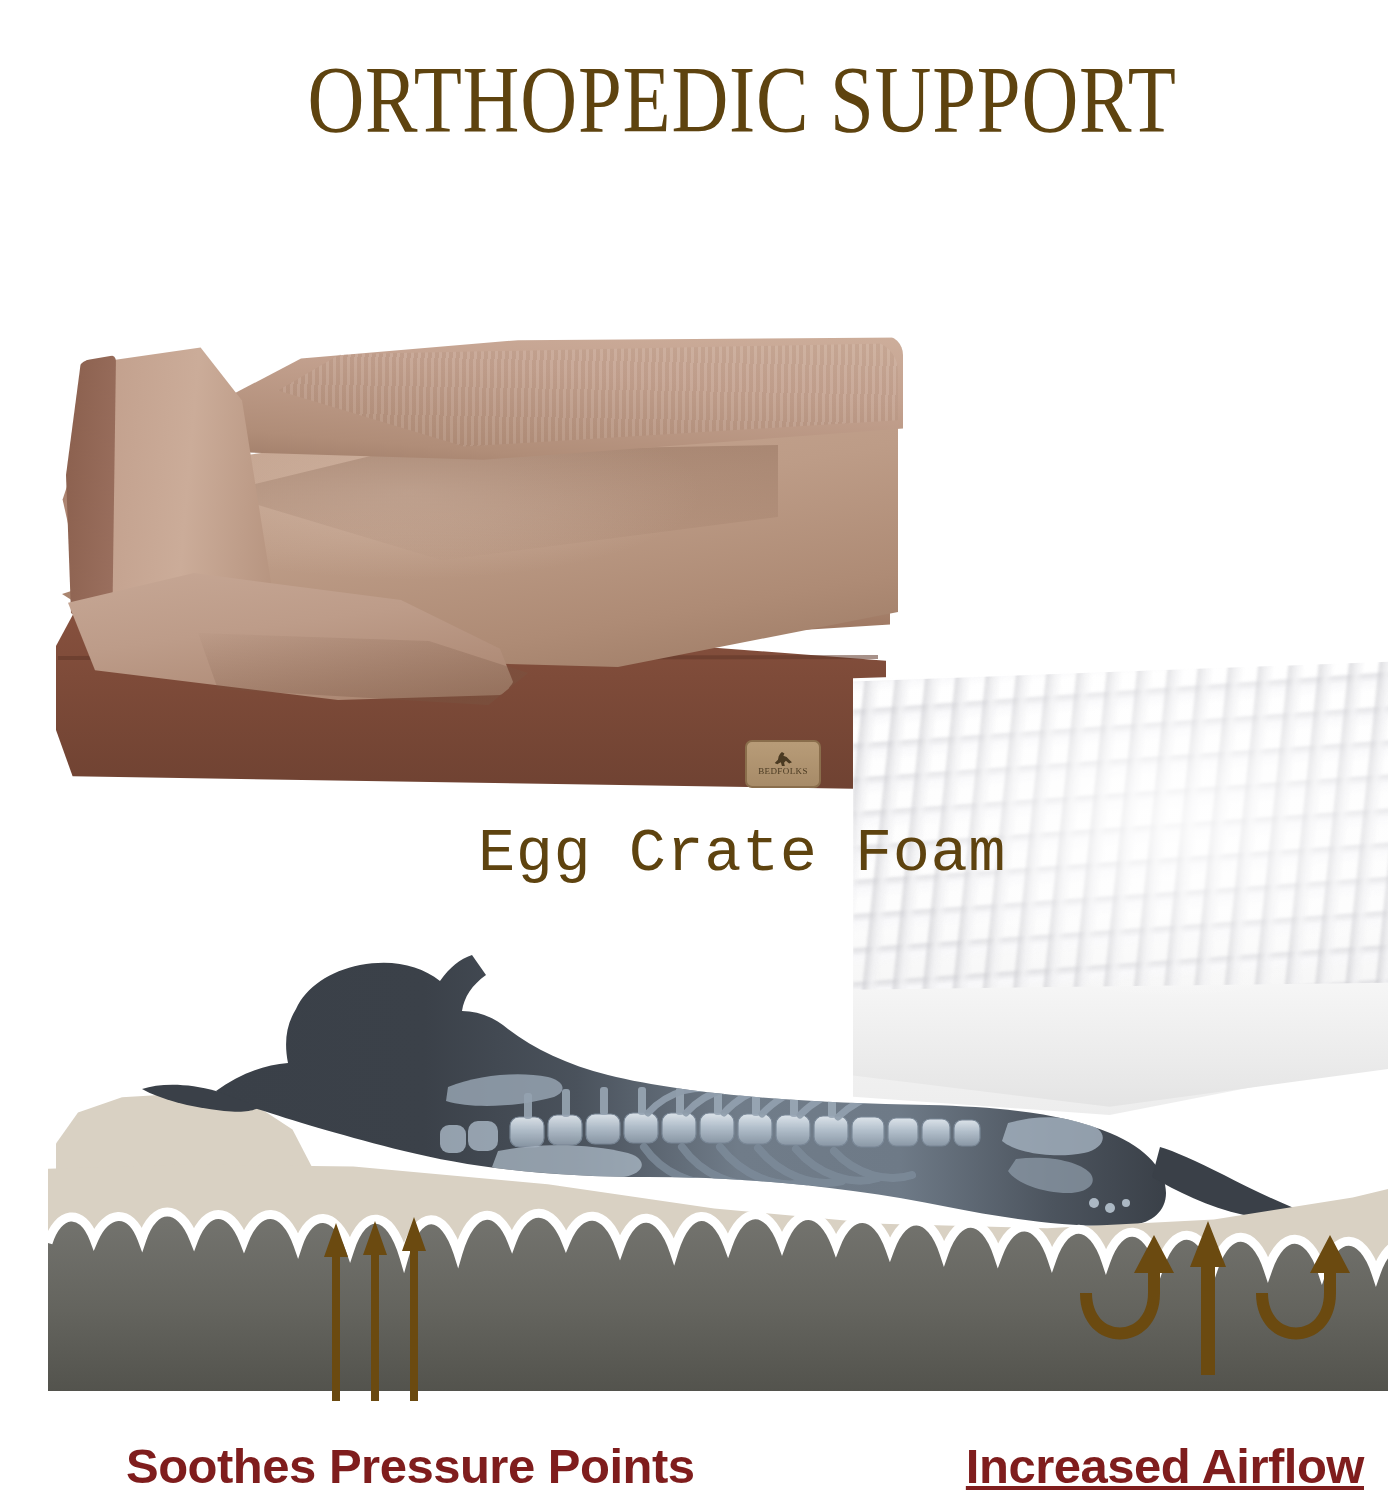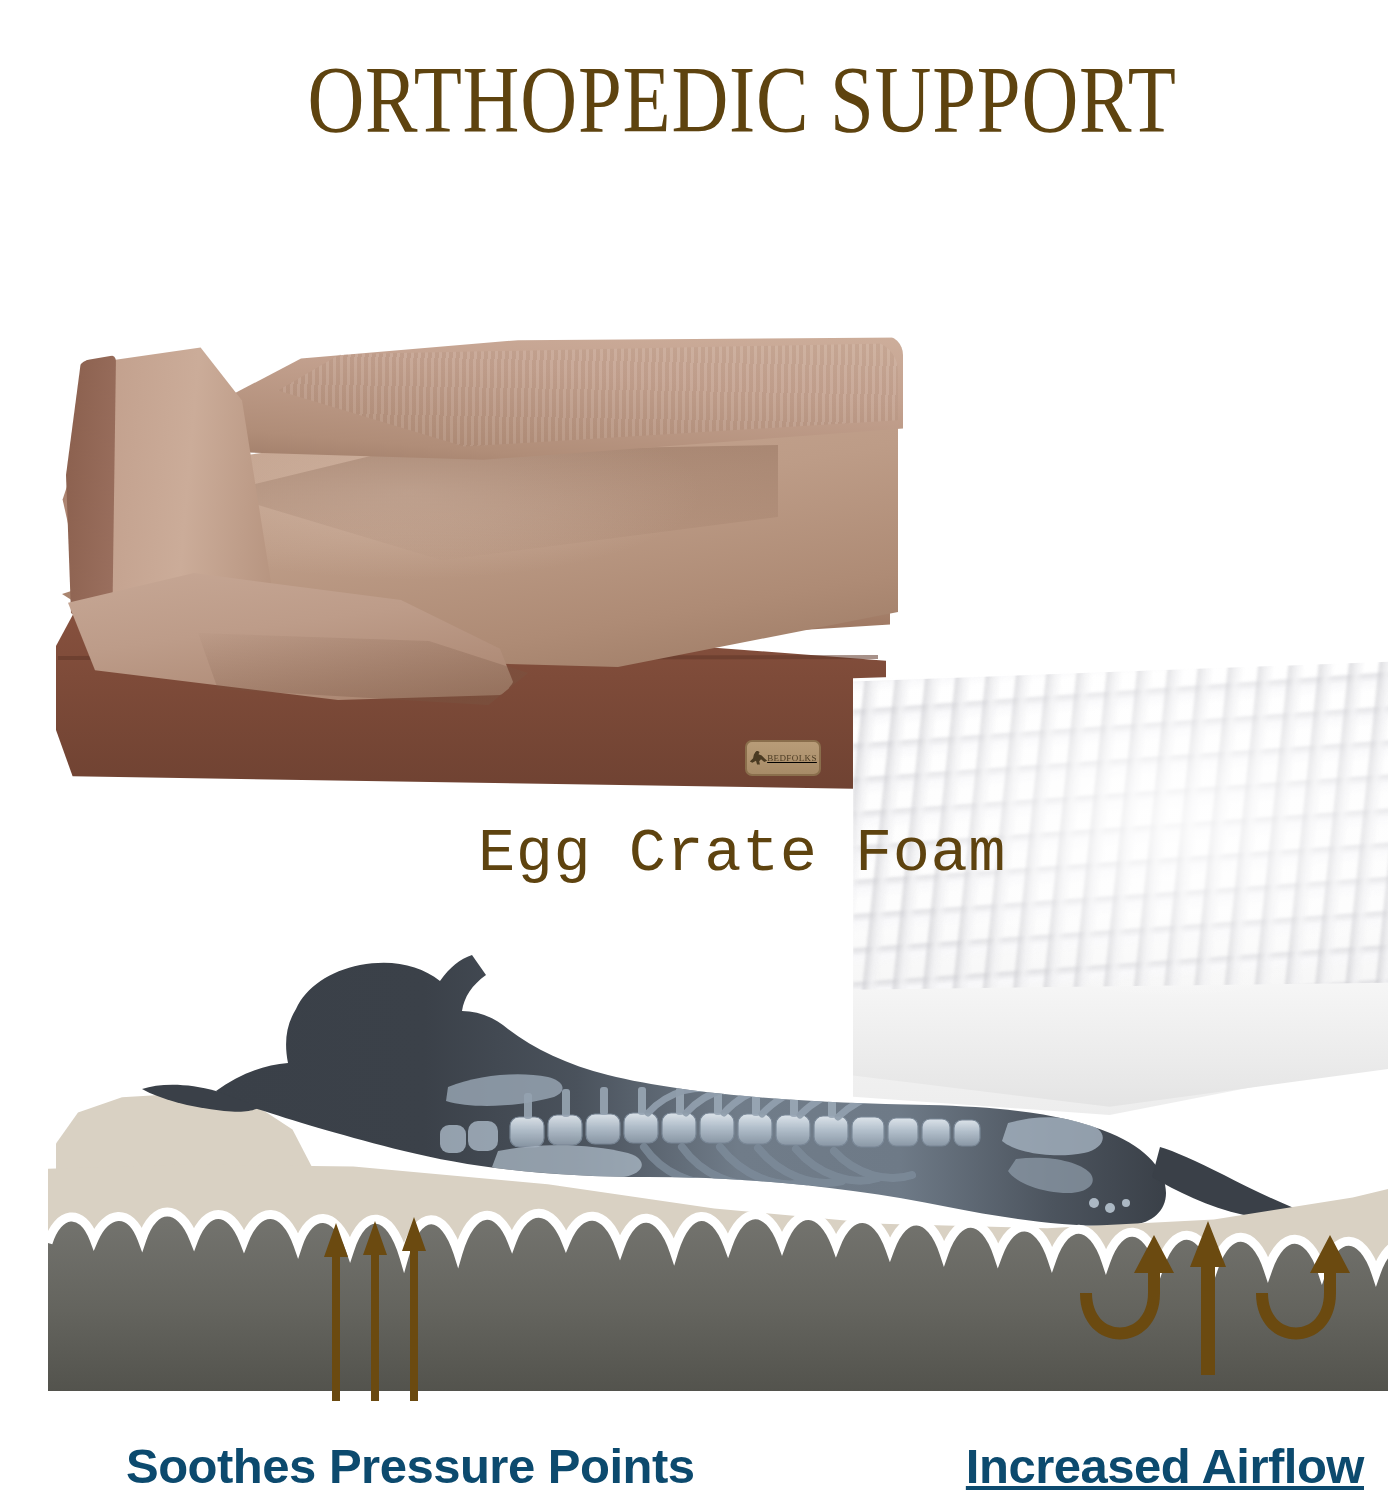--- a/index.html
+++ b/index.html
@@ -116,28 +116,27 @@
   }
   .bed-inner-shadow {
     position: absolute;
     left: 170px; top: 120px; width: 560px; height: 120px;
     background: linear-gradient(180deg, rgba(120,85,66,0.30), rgba(120,85,66,0));
     clip-path: polygon(0% 40%, 30% 6%, 100% 0%, 100% 60%, 40% 96%);
   }
   .bed-logo {
     position: absolute;
     left: 697px; top: 740px;
-    width: 76px; height: 36px;
+    width: 76px; height: 48px;
     background: linear-gradient(180deg, #B89C78 0%, #A78B68 100%);
     border: 2px solid #8A6E4C;
     border-radius: 7px;
-    display: flex; flex-direction: row;
+    display: flex; flex-direction: column;
     align-items: center; justify-content: center;
     z-index: 6;
-    text-decoration: underline;
   }
   .bed-logo-mark {
     width: 18px; height: 14px;
     background: #4A3A22;
     clip-path: polygon(44% 0%, 58% 10%, 52% 26%, 70% 36%, 86% 58%, 100% 74%, 84% 82%,
                        66% 62%, 56% 76%, 60% 100%, 44% 100%, 38% 74%, 18% 88%, 4% 78%,
                        22% 56%, 26% 30%, 34% 12%);
     margin-bottom: 1px;
   }
   .bed-logo-text {
@@ -244,21 +243,21 @@
   .arrows-right { left: 1010px; width: 300px; height: 200px; }
   .arrows-left svg, .arrows-right svg { display:block; }
 
   
   .label-left, .label-right {
     position: absolute;
     bottom: 6px;
     font-family: "Liberation Sans", sans-serif;
     font-weight: 700;
     font-size: 49px;
-    color: #0c4a6e;
+    color: #7f1d1d;
     letter-spacing: -0.5px;
     white-space: nowrap;
   }
   .label-left  { left: 78px; }
   .label-right { right: 72px; text-decoration: underline; }
 </style>
 </head>
 <body>
 
 <div id="page">

